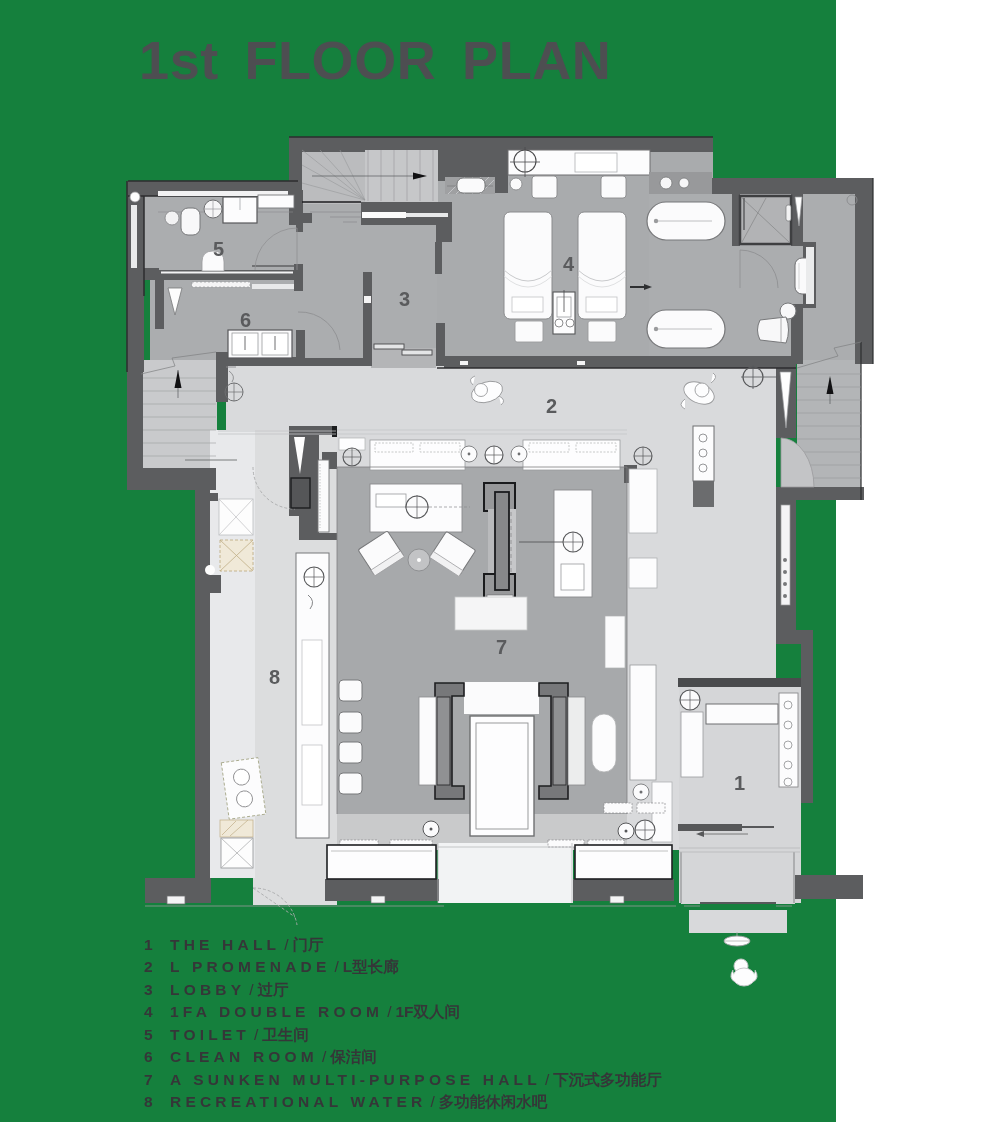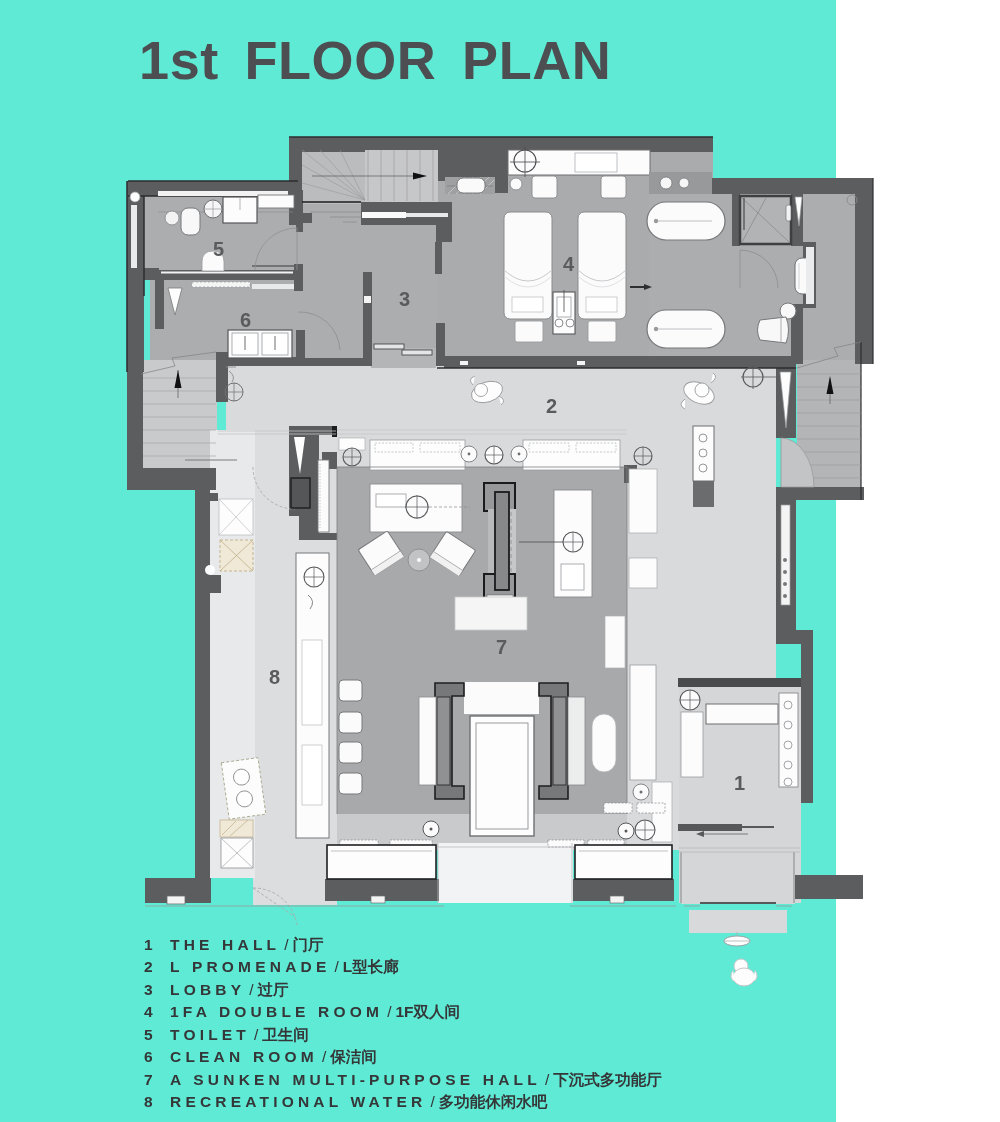--- a/index.html
+++ b/index.html
@@ -1,16 +1,16 @@
 <!DOCTYPE html>
 <html><head>
 <meta charset="utf-8">
 <style>
   html,body{margin:0;padding:0;background:#ffffff;}
-  #page{position:relative;width:836px;height:1122px;background:#5eead4;font-family:"Liberation Sans",sans-serif;}
+  #page{position:relative;width:836px;height:1122px;background:#15803d;font-family:"Liberation Sans",sans-serif;}
   svg{position:absolute;top:0;left:0;}
   text{font-family:"Liberation Sans",sans-serif;}
 </style>
 </head>
 <body>
 <div id="page">
 <svg width="1000" height="1122" viewBox="0 0 1000 1122">
 <defs>
 <pattern id="hatch" width="6" height="6" patternTransform="rotate(45)" patternUnits="userSpaceOnUse">
   <rect width="6" height="6" fill="#b9babc"></rect>

